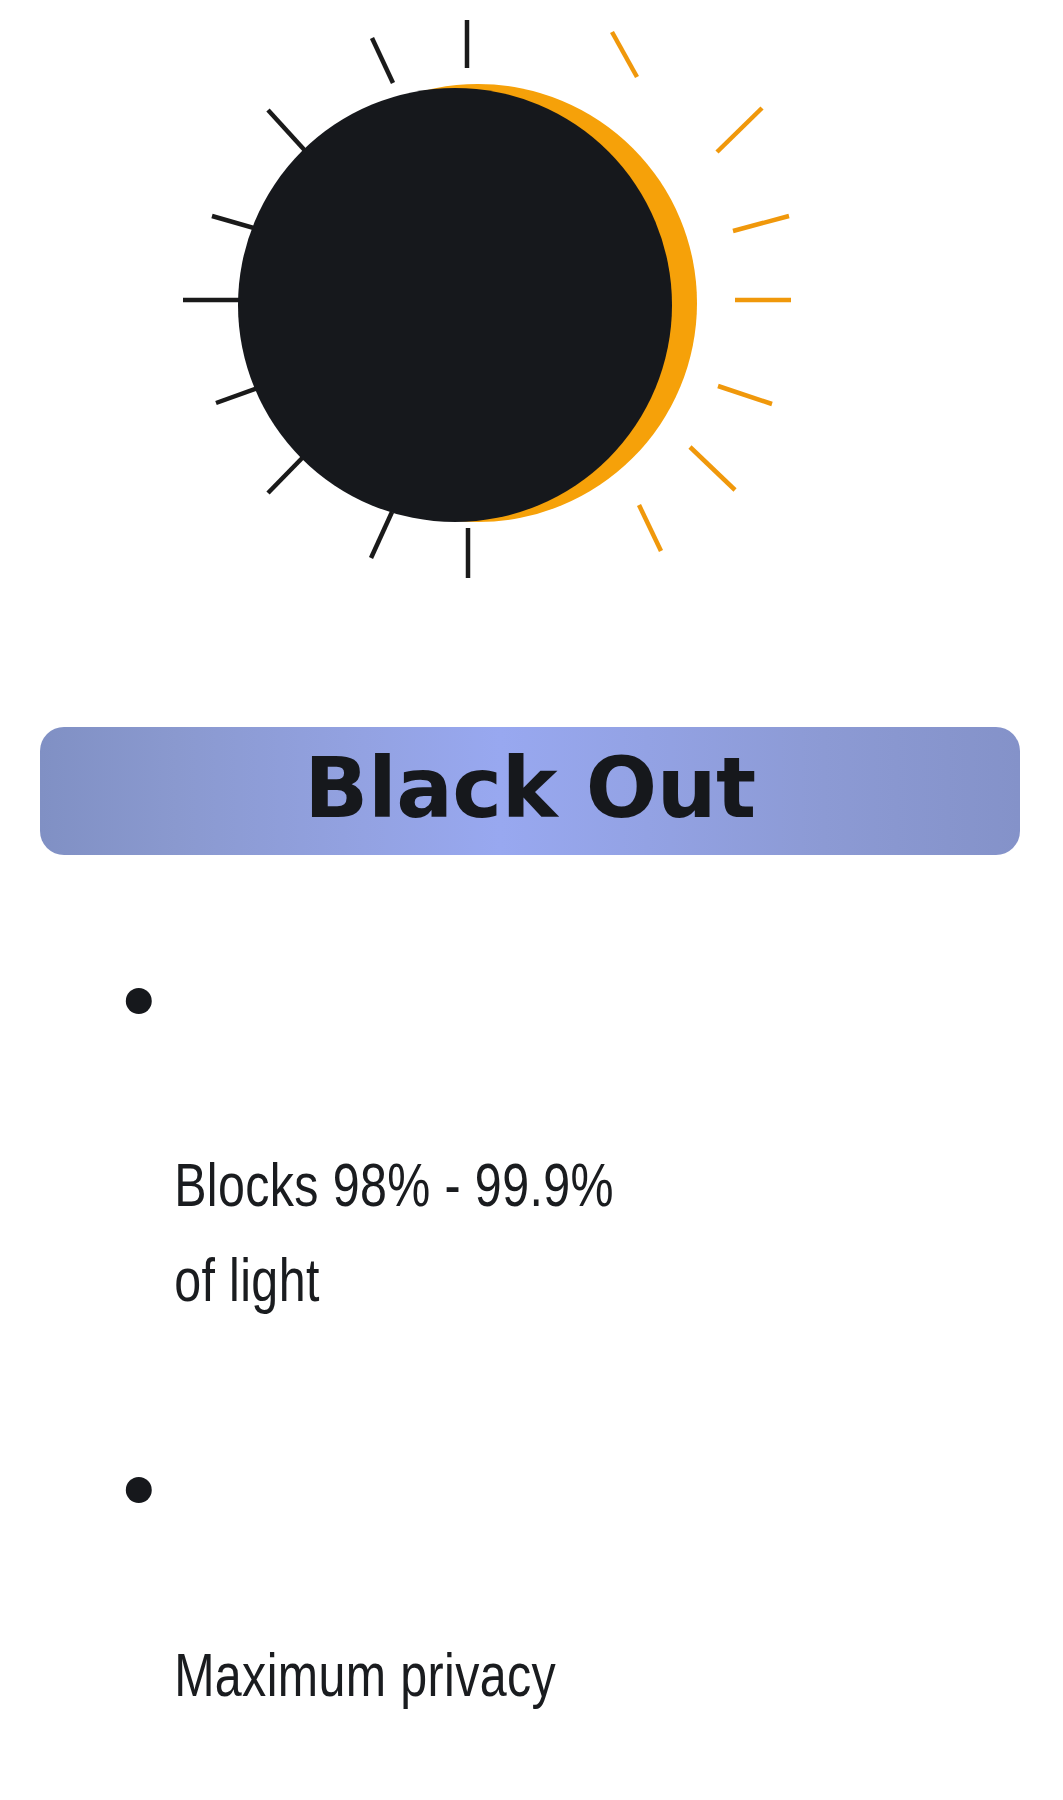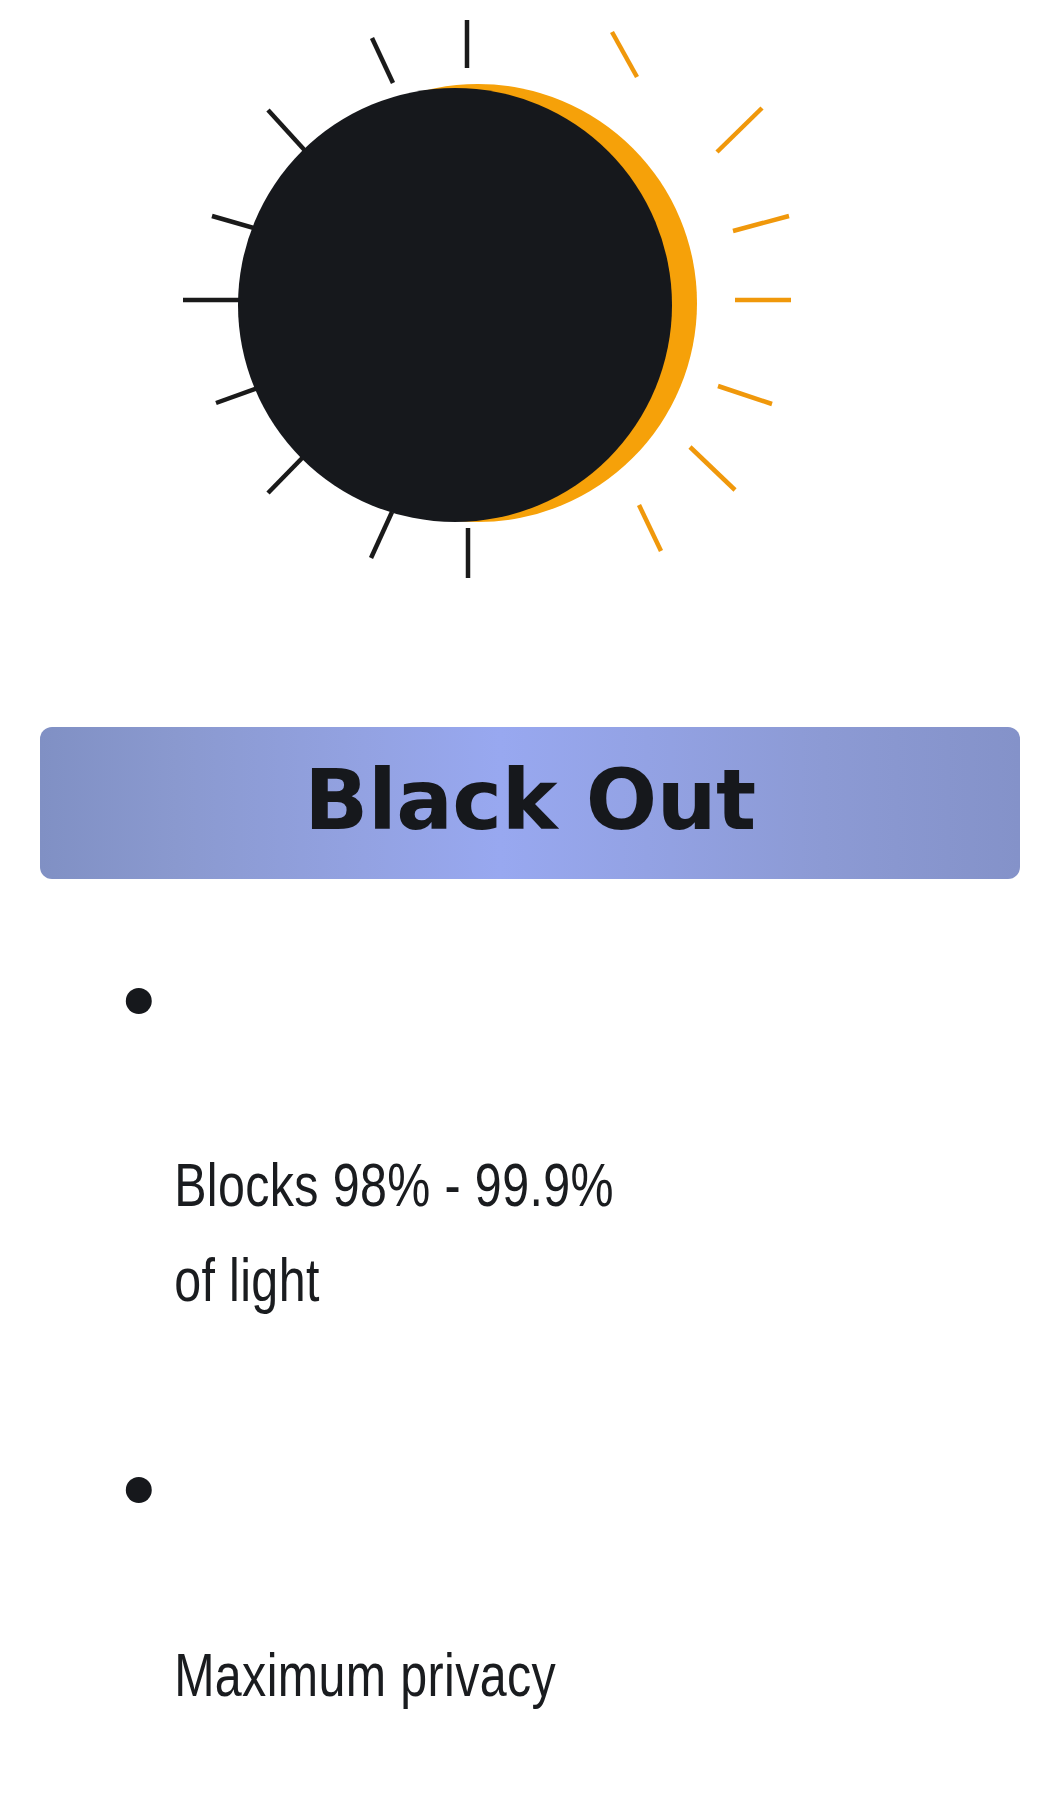--- a/index.html
+++ b/index.html
@@ -29,22 +29,22 @@
     width: 1063px;
     height: 615px;
   }
 
   
   .banner {
     position: absolute;
     left: 40px;
     top: 727px;
     width: 980px;
-    height: 152px;
-    border-radius: 12px;
+    height: 128px;
+    border-radius: 24px;
     background: linear-gradient(90deg,
         #8090c4 0%,
         #8a99cf 14%,
         #93a2e2 33%,
         #98a8f0 47%,
         #93a2e4 62%,
         #8c9ad4 80%,
         #8492c9 100%);
     display: flex;
     align-items: center;

